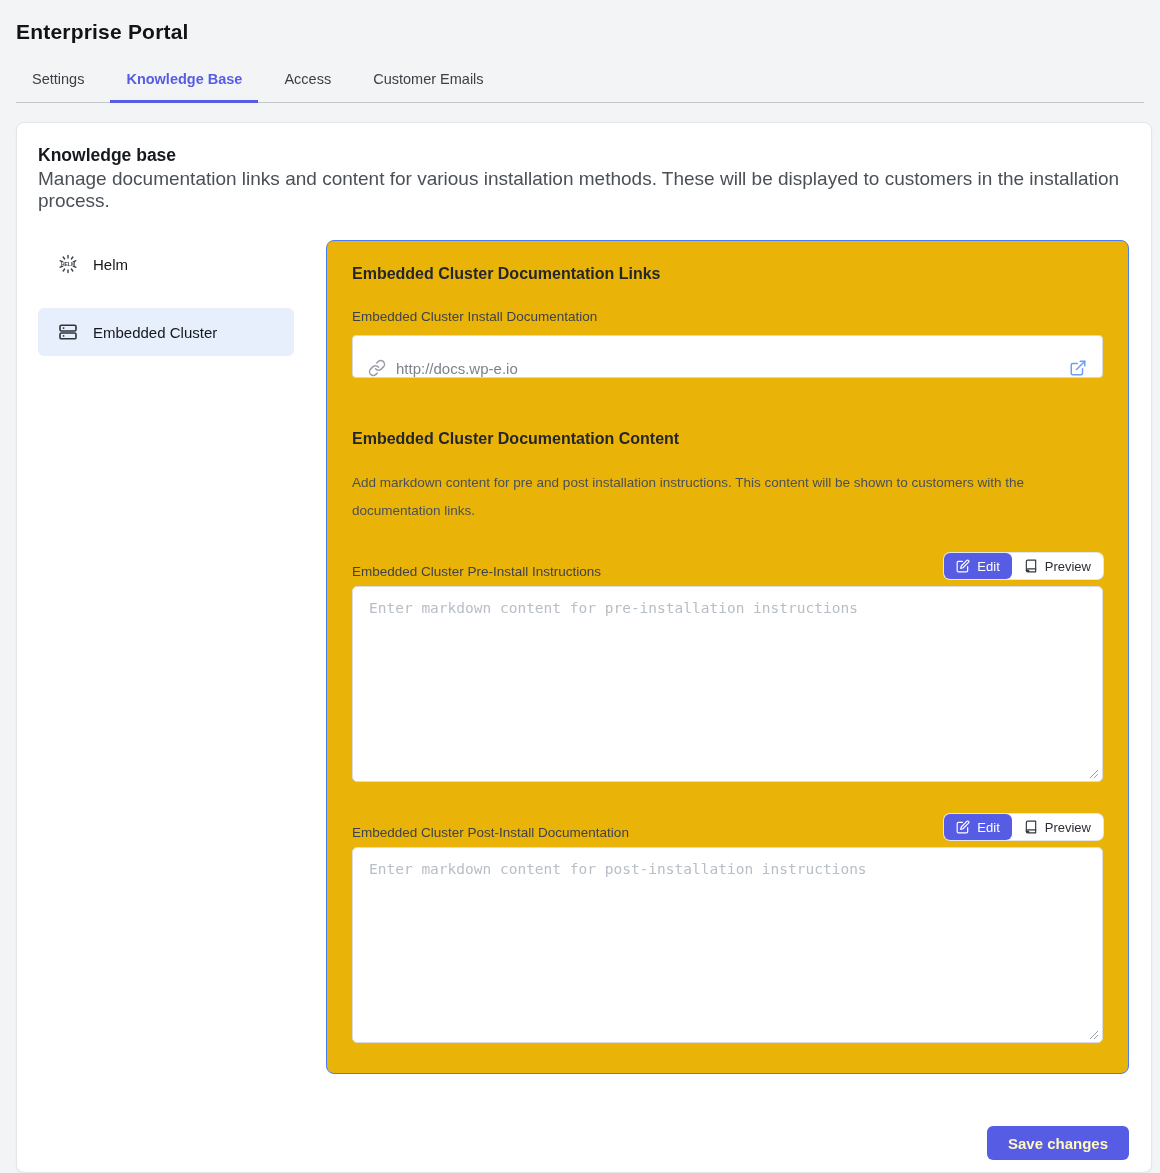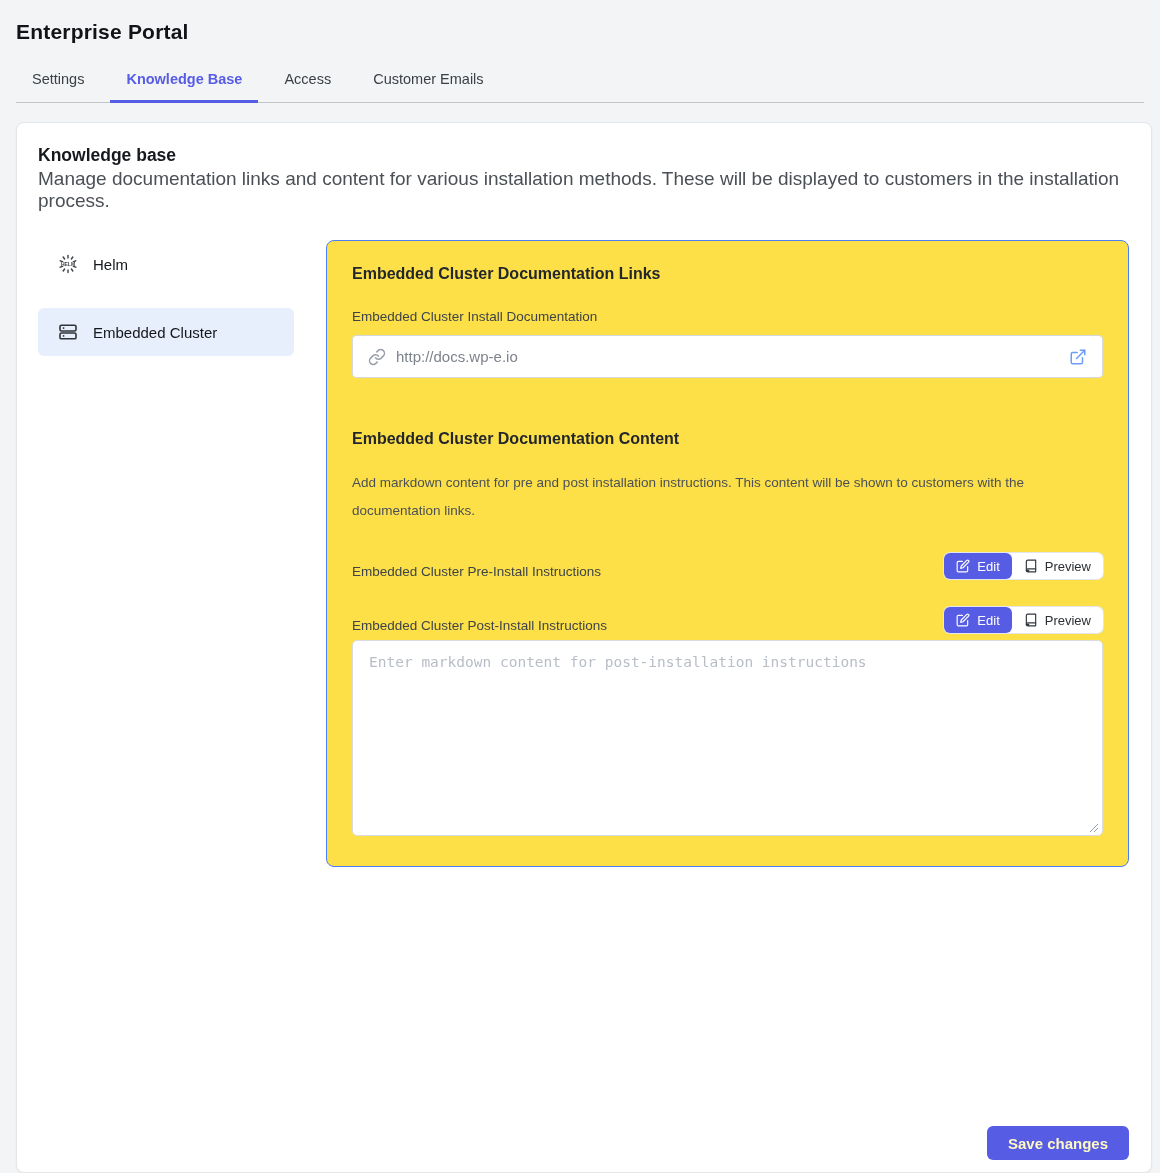--- a/index.html
+++ b/index.html
@@ -46,32 +46,32 @@
     height:48px; padding:0 14px 0 20px;
     border-radius:6px; font-size:15px; color:#14171b;
     cursor:pointer; margin-bottom:20px;
   }
   .method-item.selected { background:#e8effc; }
   .method-item .nav-ic { width:20px; height:20px; flex-shrink:0; display:flex; align-items:center; justify-content:center; }
 
   
   .panel {
     flex:1;
-    background:#fde047;
+    background:#eab308;
     border:1px solid #4c7ef3;
     border-radius:8px;
     padding:24px 25px 26px 25px;
     align-self:flex-start;
   }
   .panel h2 { font-size:16px; font-weight:700; color:#23262c; }
   .field-label { font-size:13.5px; color:#3e434a; }
 
   .url-field {
     margin-top:11px;
-    display:flex; align-items:center; gap:10px;
+    display:flex; align-items:flex-end; gap:10px;
     background:#fff; border:1px solid #d5d9de; border-radius:4px;
     height:43px; padding:0 15px;
   }
   .url-field input {
     flex:1; border:none; outline:none; background:transparent;
     font-family:"Liberation Sans", sans-serif;
     font-size:15px; color:#7d838b;
   }
 
   .section-links .field-label { margin-top:26px; }
@@ -217,25 +217,34 @@
                   <svg width="14" height="14" viewBox="0 0 24 24" fill="none" stroke="#33383e" stroke-width="2" stroke-linecap="round" stroke-linejoin="round">
                     <path d="M4 19.5A2.5 2.5 0 0 1 6.5 17H20"></path>
                     <path d="M6.5 2H20v20H6.5A2.5 2.5 0 0 1 4 19.5v-15A2.5 2.5 0 0 1 6.5 2z"></path>
                     <rect x="5" y="18.5" width="4" height="3.5" fill="#33383e" stroke="none"></rect>
                   </svg>
                 </span>
                 <span>Preview</span>
               </div>
             </div>
           </div>
+          <div class="ta-wrap">
+            <textarea placeholder="Enter markdown content for pre-installation instructions" style=""></textarea>
+            <span class="resize-grip">
+              <svg width="11" height="11" viewBox="0 0 11 11">
+                <line x1="2" y1="10" x2="10" y2="2" stroke="#9aa0a6" stroke-width="1"></line>
+                <line x1="6" y1="10" x2="10" y2="6" stroke="#9aa0a6" stroke-width="1"></line>
+              </svg>
+            </span>
+          </div>
         </div>
 
         <div class="editor-block">
           <div class="editor-head">
-            <div class="field-label">Embedded Cluster Post-Install Instructions</div>
+            <div class="field-label">Embedded Cluster Post-Install Documentation</div>
             <div class="mode-toggle">
               <div class="mode-btn active">
                 <span>
                   <svg width="14" height="14" viewBox="0 0 24 24" fill="none" stroke="#ffffff" stroke-width="2" stroke-linecap="round" stroke-linejoin="round">
                     <path d="M11 4H4a2 2 0 0 0-2 2v14a2 2 0 0 0 2 2h14a2 2 0 0 0 2-2v-7"></path>
                     <path d="M18.5 2.5a2.121 2.121 0 0 1 3 3L12 15l-4 1 1-4 9.5-9.5z"></path>
                   </svg>
                 </span>
                 <span>Edit</span>
               </div>

